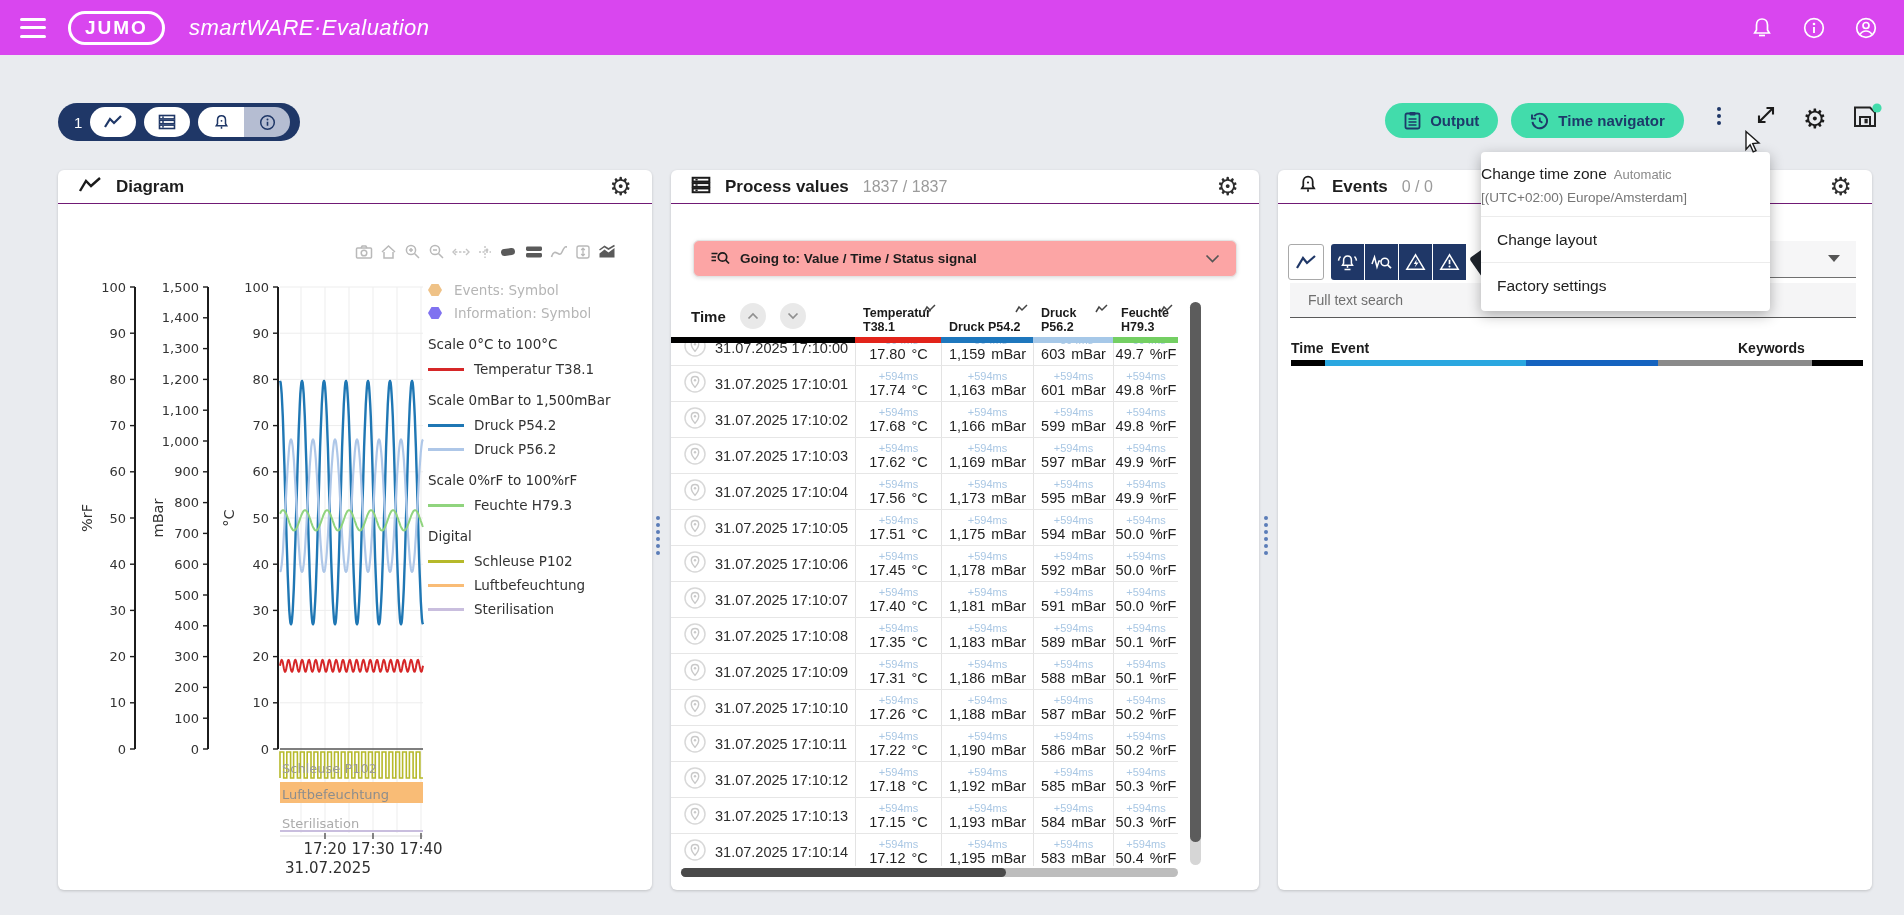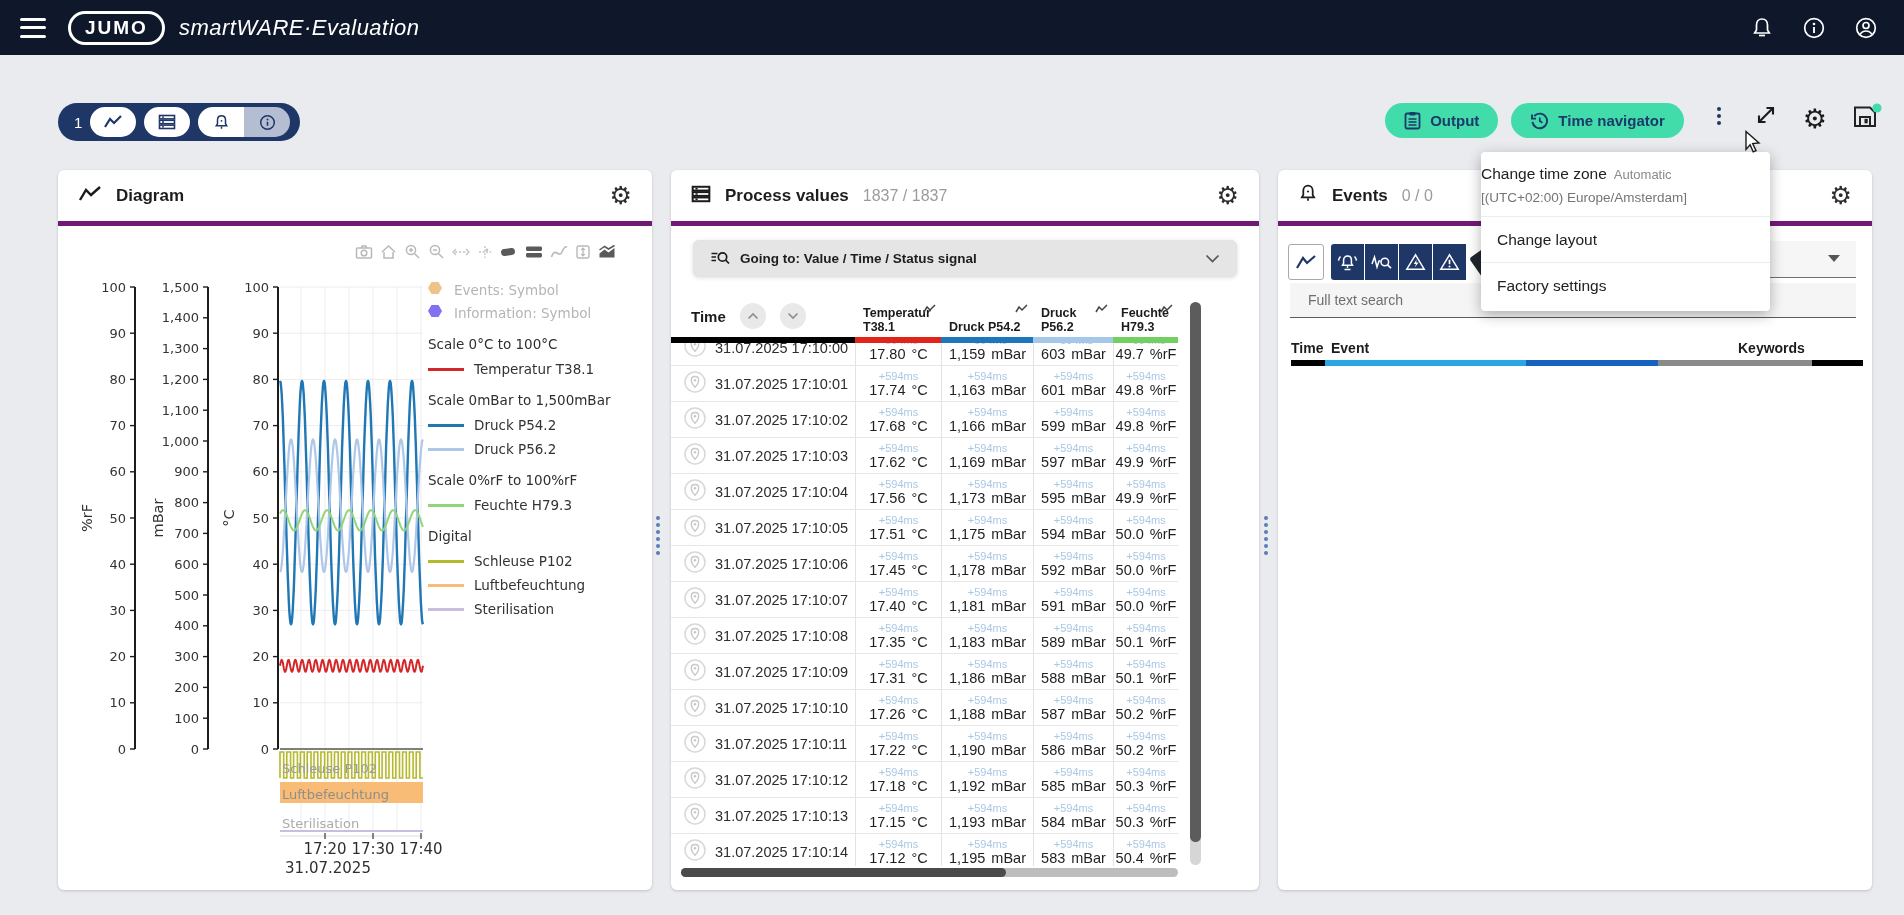--- a/index.html
+++ b/index.html
@@ -1,23 +1,23 @@
 <!DOCTYPE html>
 <html><head>
 <meta charset="utf-8">
 <style>
 *{margin:0;padding:0;box-sizing:border-box}
 html,body{width:1904px;height:915px;overflow:hidden}
 #app{position:relative;width:1904px;height:915px;background:#e9ebef;font-family:"Liberation Sans",sans-serif;color:#222}
 
-#topbar{position:absolute;top:0;left:0;right:0;height:55px;background:#0f172a;display:flex;align-items:center}
+#topbar{position:absolute;top:0;left:0;right:0;height:55px;background:#d946ef;display:flex;align-items:center}
 #hamburger{width:26px;height:20px;margin-left:20px;display:flex;flex-direction:column;justify-content:space-between;cursor:pointer}
 #hamburger div{height:3px;background:#fff;border-radius:2px}
 #logo{margin-left:22px;border:3px solid #fff;border-radius:18px;padding:3px 14px;color:#fff;font-weight:bold;font-size:19px;letter-spacing:2px}
-#apptitle{color:#fff;font-style:italic;font-size:22px;margin-left:14px;font-weight:500;letter-spacing:.5px}
+#apptitle{color:#fff;font-style:italic;font-size:22px;margin-left:24px;font-weight:500;letter-spacing:.5px}
 #top-icons{margin-left:auto;margin-right:26px;display:flex;gap:28px;align-items:center}
 #top-icons svg{display:block}
 
 #crumbbar{position:absolute;top:55px;left:0;right:0;height:45px;display:flex;align-items:center;padding-left:58px;border-bottom:2px solid #f6f7f9}
 #crumbbar .sep{color:#666;margin:0 11px;font-size:15px}
 #crumbbar .crumb{color:#2e2e2e;font-size:15.5px}
 
 #toolrow{position:absolute;top:103px;left:0;right:0;height:44px}
 #widgetpill{position:absolute;left:58px;top:0;height:38px;background:#1f3767;border-radius:20px;display:flex;align-items:center;gap:8px;padding:0 10px 0 16px}
 #widgetpill .num{color:#fff;font-size:15px}
@@ -28,39 +28,39 @@
 #rightbtns{position:absolute;right:22px;top:0;height:38px;display:flex;align-items:flex-start;gap:13px}
 .btn-teal{height:35px;border-radius:18px;background:#42dcab;color:#1d3a6a;font-weight:bold;font-size:15px;display:inline-flex;align-items:center;gap:9px;padding:0 19px;cursor:pointer}
 #kebab{width:20px;height:26px;margin-left:12px;display:flex;flex-direction:column;align-items:center;justify-content:center;gap:3px;cursor:pointer}
 #kebab div{width:4px;height:4px;border-radius:50%;background:#1f3767}
 .toolicon{margin-left:12px;cursor:pointer;display:flex;align-items:center}
 
 .panel{position:absolute;top:170px;height:720px;background:#fff;border-radius:6px;box-shadow:0 1px 3px rgba(0,0,0,.18)}
 #panel-diagram{left:58px;width:594px}
 #panel-process{left:671px;width:588px}
 #panel-events{left:1278px;width:594px}
-.phead{height:56px;display:flex;align-items:center;padding:0 20px;border-bottom:5px solid #701a75}
+.phead{height:34px;display:flex;align-items:center;padding:0 20px;border-bottom:1px solid #701a75}
 .ptitle{font-size:17px;font-weight:bold;color:#1d1d1d;margin-left:14px}
 .pcount{font-size:16px;color:#9b9b9b;margin-left:14px}
 .pgear{margin-left:auto;font-size:25px;color:#2d2d2d;cursor:pointer;line-height:1}
 
 #modebar{position:absolute;top:73px;right:36px;display:flex;gap:7px;align-items:center}
 #modebar svg{display:block;cursor:pointer}
 #chart{position:absolute;left:0;top:0}
 #legend{position:absolute;left:370px;top:112px;width:218px;font-family:"DejaVu Sans",sans-serif}
-.lg-marker{display:flex;align-items:flex-start;margin-bottom:7px}
+.lg-marker{display:flex;align-items:center;margin-bottom:7px}
 .lg-hex{width:14px;height:12px;clip-path:polygon(25% 0,75% 0,100% 50%,75% 100%,25% 100%,0 50%);margin-right:12px}
 .lg-marker span{color:#b5b5b5;font-size:13.5px}
 .lg-sec{margin-top:15px}
 .lg-sec .t{font-size:13.5px;color:#2f2f2f;margin-bottom:9px}
 .lg-item{display:flex;align-items:center;margin-bottom:8px;cursor:pointer}
 .lg-line{width:36px;height:3px;margin-right:10px}
 .lg-item span{font-size:13.5px;color:#333}
 
-#pv-search{position:absolute;left:22px;top:70px;width:544px;height:37px;background:#e5e5e5;border:1px solid #e3e3e3;border-radius:6px;box-shadow:0 1px 4px rgba(0,0,0,.13);display:flex;align-items:center;padding:0 16px;cursor:pointer}
+#pv-search{position:absolute;left:22px;top:70px;width:544px;height:37px;background:#fca5a5;border:1px solid #e3e3e3;border-radius:6px;box-shadow:0 1px 4px rgba(0,0,0,.13);display:flex;align-items:center;padding:0 16px;cursor:pointer}
 #pv-search .lbl{font-size:13.5px;font-weight:bold;color:#1d1d1d;margin-left:10px}
 #pv-search svg.cv{margin-left:auto}
 .pv-grid{display:grid;grid-template-columns:184px 86px 92px 80px 65px}
 #pv-header{position:absolute;left:0;top:125px;width:507px;height:42px}
 #pv-header .hc{position:relative;display:flex;flex-direction:column;justify-content:flex-end;padding:0 0 3px 8px;font-size:12.5px;font-weight:bold;color:#1b1b1b;line-height:14px}
 #pv-header .hc .zz{position:absolute;right:5px;top:8px}
 #pv-timehead{display:flex;align-items:center;padding-left:20px;font-size:15px;font-weight:bold;color:#1b1b1b}
 .sortbtn{width:26px;height:26px;border-radius:50%;background:#e9e9e9;display:flex;align-items:center;justify-content:center;margin-left:14px;cursor:pointer}
 #pv-underline{position:absolute;left:0;top:167px;width:507px;height:6px}
 #pv-underline div{height:6px}

